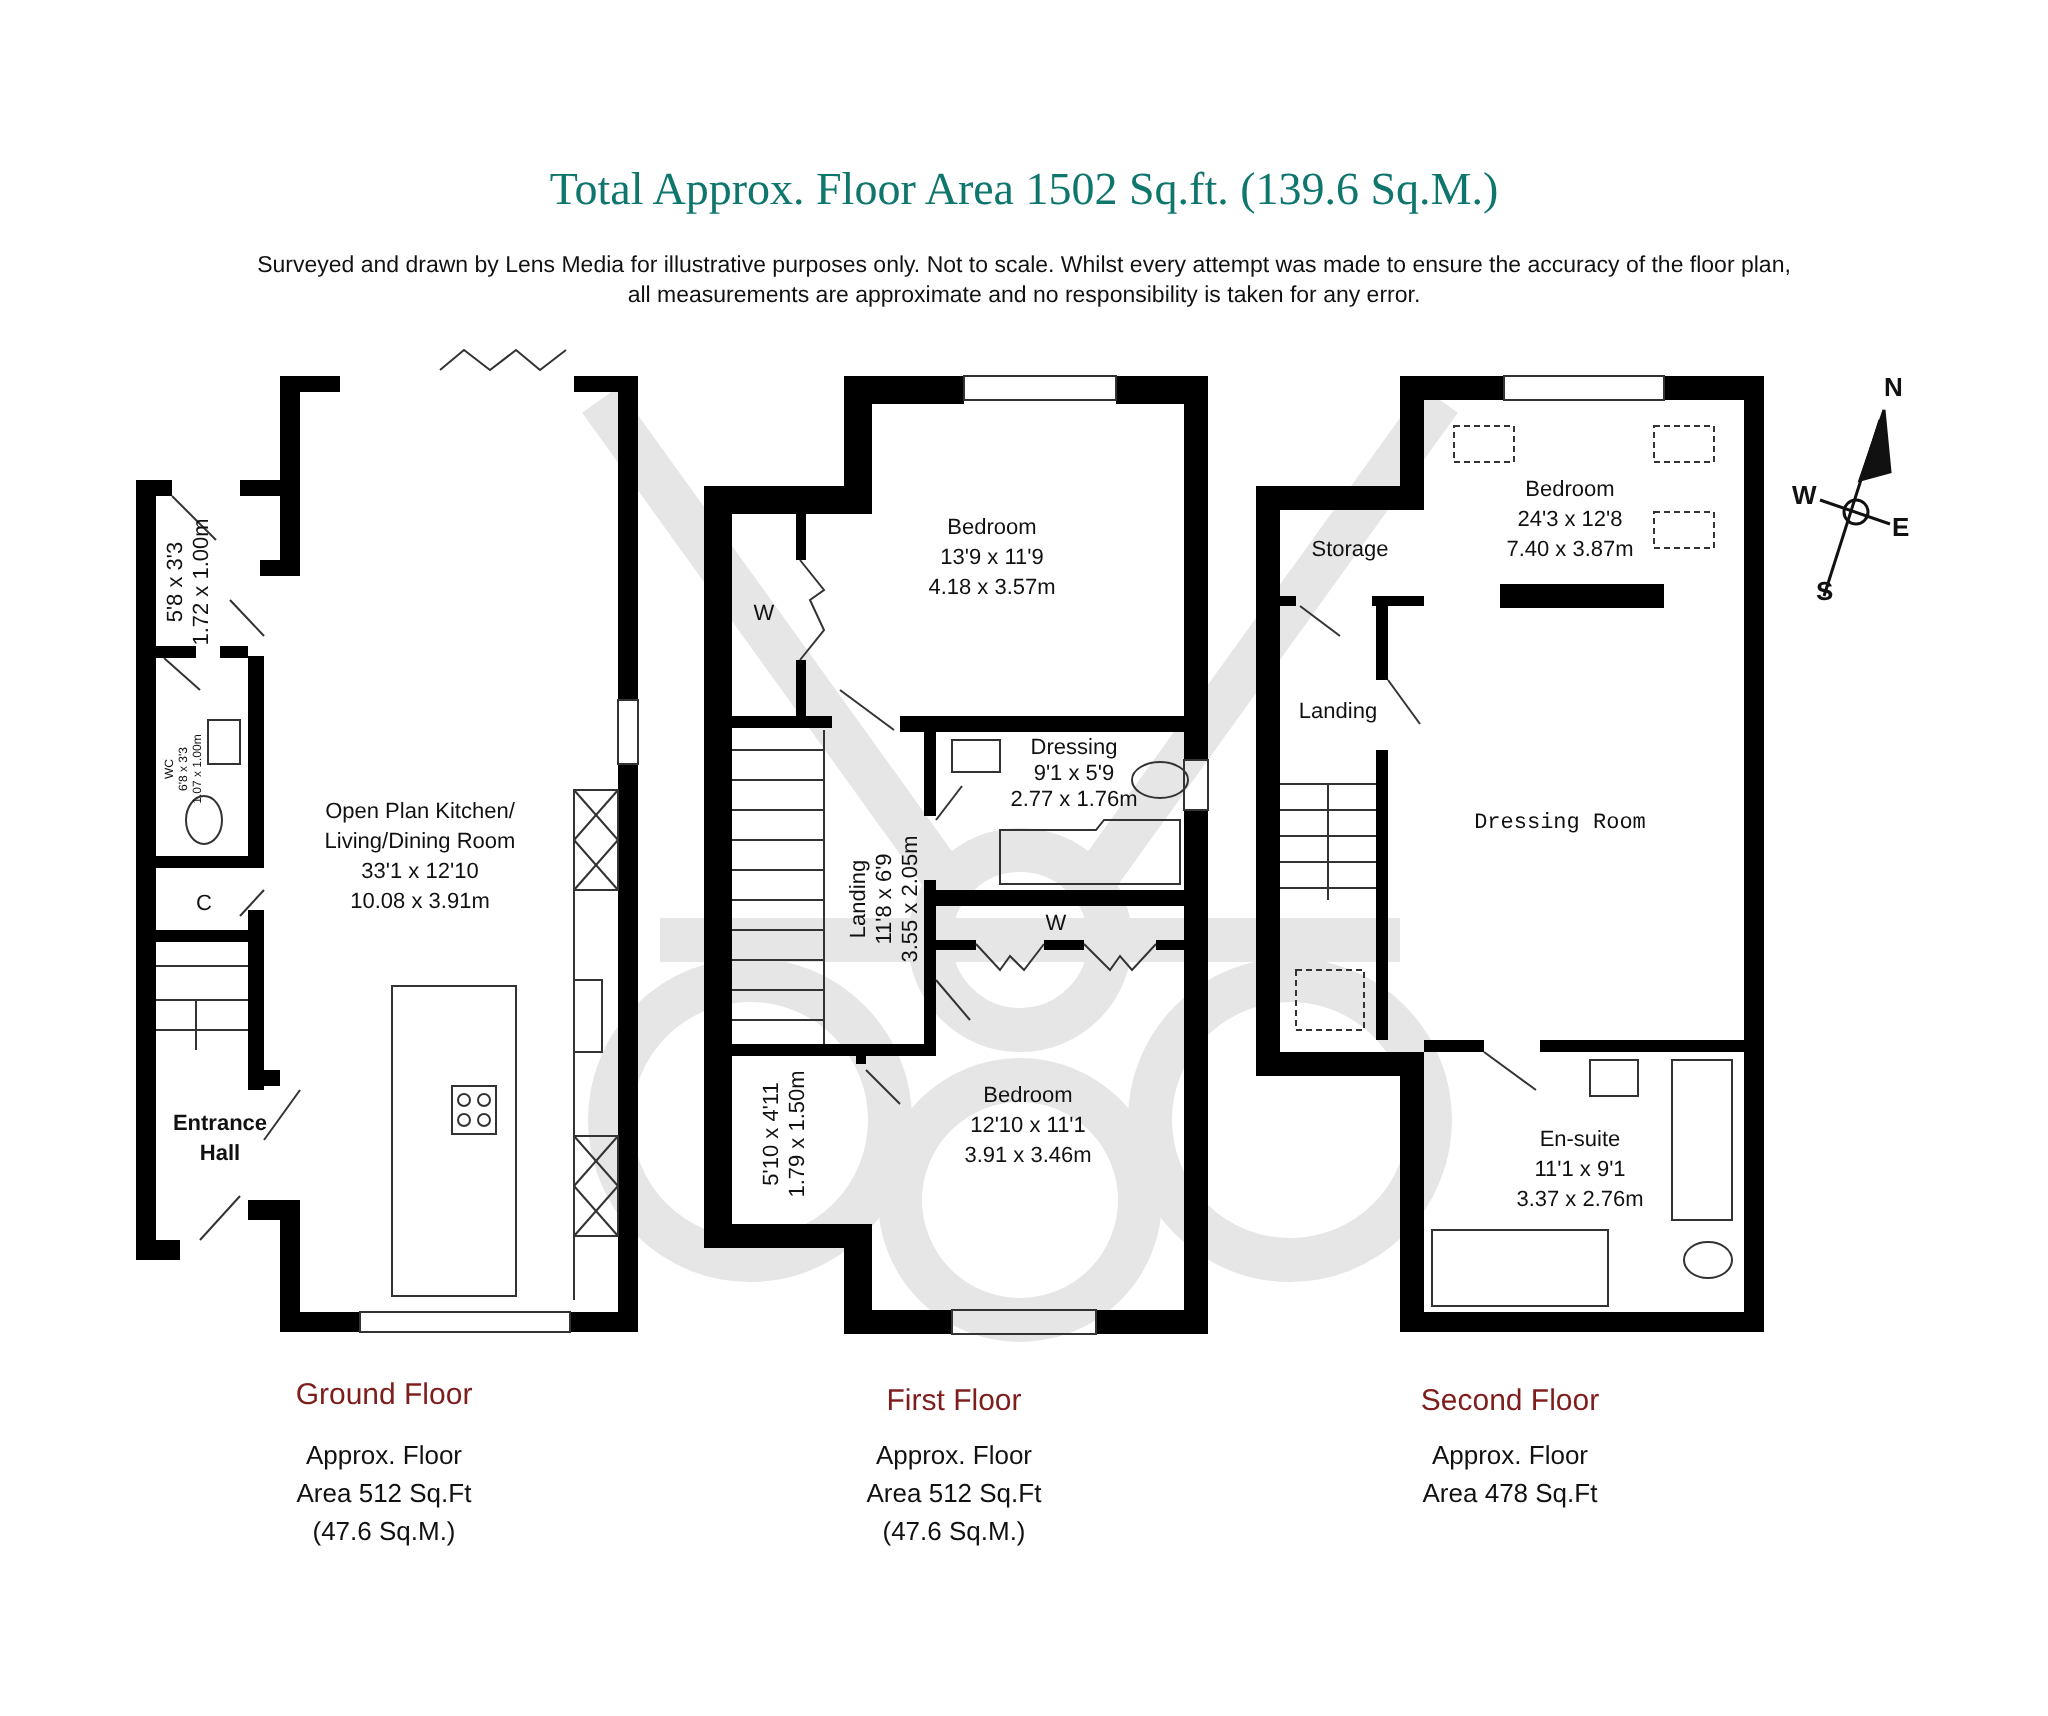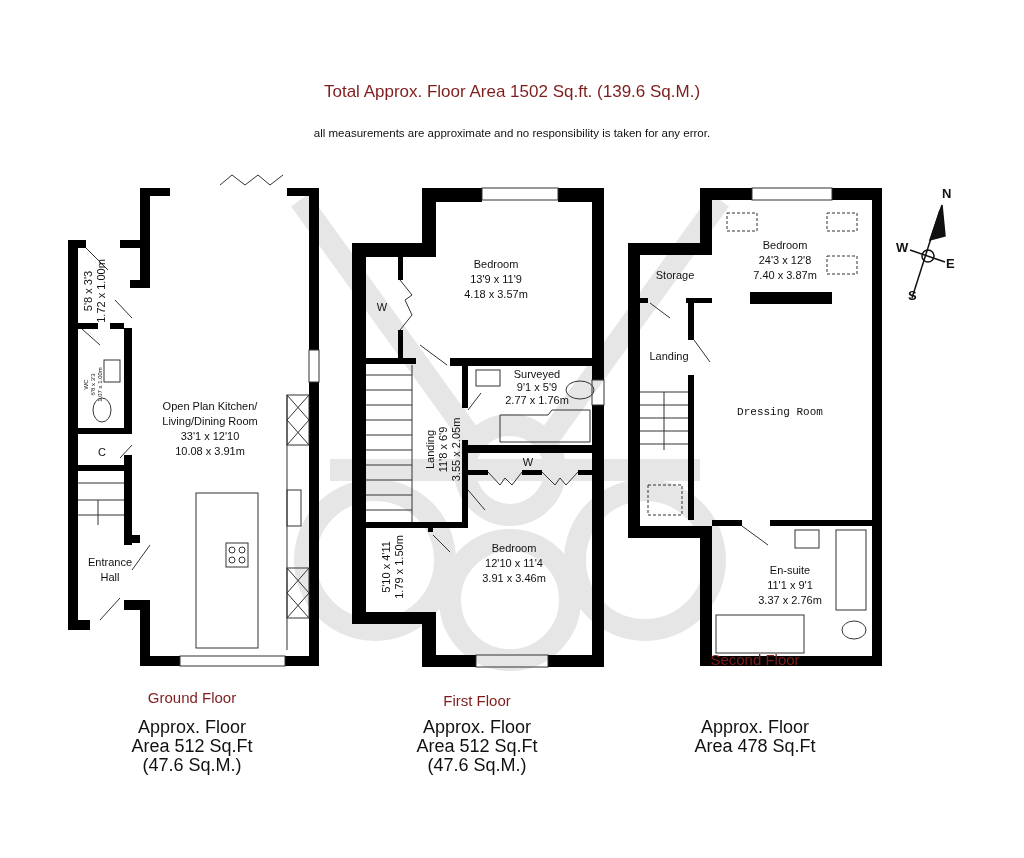--- a/index.html
+++ b/index.html
@@ -1,32 +1,33 @@
 <!DOCTYPE html>
 <html><head>
 <meta charset="utf-8">
 <style>
   html, body { margin:0; padding:0; background:#ffffff; }
   body { width:1024px; height:858px; position:relative; overflow:hidden; font-family:"Liberation Sans", sans-serif; color:#111; }
-  .title { position:absolute; top:82px; left:0; width:1024px; text-align:center; font-size:17px; color:#7f1d1d; }
+  .title { position:absolute; top:82px; left:0; width:1024px; text-align:center; font-size:23px; color:#0f766e;font-family:Liberation Serif, serif; }
   .disclaimer { position:absolute; top:126px; left:60px; width:904px; text-align:center; font-size:11.5px; line-height:15px; color:#111; }
   svg.plan { position:absolute; left:0; top:0; }
   .lbl { position:absolute; text-align:center; font-size:11px; line-height:15px; color:#111; white-space:nowrap; }
   .lbl.sm { font-size:11px; line-height:13px; }
   .lbl.xs { font-size:6px; line-height:7px; }
   .rot { transform:rotate(-90deg); transform-origin:center center; }
   .floorname { position:absolute; text-align:center; font-size:15px; color:#7f1d1d; width:200px; }
-  .floorarea { position:absolute; text-align:center; font-size:18px; line-height:19px; color:#111; width:200px; }
+  .floorarea { position:absolute; text-align:center; font-size:13px; line-height:19px; color:#111; width:200px; }
   .compass-lbl { position:absolute; font-weight:bold; font-size:13px; color:#111; }
 </style>
 </head>
 <body>
 
 <div class="title">Total Approx. Floor Area 1502 Sq.ft. (139.6 Sq.M.)</div>
 <div class="disclaimer">
+  <div>Surveyed and drawn by Lens Media for illustrative purposes only. Not to scale. Whilst every attempt was made to ensure the accuracy of the floor plan,</div>
   <div>all measurements are approximate and no responsibility is taken for any error.</div>
 </div>
 
 <svg class="plan" width="1024" height="858" viewBox="0 0 1024 858">
 
   <g fill="none" stroke="#e6e6e6" stroke-width="22" stroke-linecap="butt">
     <line x1="300" y1="200" x2="480" y2="450"></line>
     <line x1="720" y1="200" x2="540" y2="450"></line>
     <line x1="330" y1="470" x2="700" y2="470"></line>
     <circle cx="375" cy="560" r="70"></circle>
@@ -231,45 +232,45 @@
 <div class="lbl sm rot" style="left:55px;top:278px;width:80px;">
   <div>5'8 x 3'3</div>
   <div>1.72 x 1.00m</div>
 </div>
 <div class="lbl xs rot" style="left:68px;top:374px;width:50px;">
   <div>WC</div>
   <div>6'8 x 3'3</div>
   <div>1.07 x 1.00m</div>
 </div>
 <div class="lbl" style="left:88px;top:445px;width:28px;">C</div>
-<div class="lbl" style="left:78px;top:555px;width:64px;">
+<div class="lbl" style="left:78px;top:555px;width:64px;font-weight:bold;">
   <div>Entrance</div>
   <div>Hall</div>
 </div>
 
 <div class="lbl" style="left:436px;top:257px;width:120px;">
   <div>Bedroom</div>
   <div>13'9 x 11'9</div>
   <div>4.18 x 3.57m</div>
 </div>
 <div class="lbl" style="left:370px;top:300px;width:24px;">W</div>
 <div class="lbl sm" style="left:482px;top:368px;width:110px;">
-  <div>Surveyed</div>
+  <div>Dressing</div>
   <div>9'1 x 5'9</div>
   <div>2.77 x 1.76m</div>
 </div>
 <div class="lbl sm rot" style="left:388px;top:430px;width:110px;">
   <div>Landing</div>
   <div>11'8 x 6'9</div>
   <div>3.55 x 2.05m</div>
 </div>
 <div class="lbl" style="left:516px;top:455px;width:24px;">W</div>
 <div class="lbl" style="left:454px;top:541px;width:120px;">
   <div>Bedroom</div>
-  <div>12'10 x 11'4</div>
+  <div>12'10 x 11'1</div>
   <div>3.91 x 3.46m</div>
 </div>
 <div class="lbl sm rot" style="left:352px;top:554px;width:82px;">
   <div>5'10 x 4'11</div>
   <div>1.79 x 1.50m</div>
 </div>
 
 <div class="lbl" style="left:730px;top:238px;width:110px;">
   <div>Bedroom</div>
   <div>24'3 x 12'8</div>
@@ -291,17 +292,17 @@
   <div>(47.6 Sq.M.)</div>
 </div>
 
 <div class="floorname" style="left:377px;top:692px;">First Floor</div>
 <div class="floorarea" style="left:377px;top:718px;">
   <div>Approx. Floor</div>
   <div>Area 512 Sq.Ft</div>
   <div>(47.6 Sq.M.)</div>
 </div>
 
-<div class="floorname" style="left:655px;top:651px;">Second Floor</div>
+<div class="floorname" style="left:655px;top:692px;">Second Floor</div>
 <div class="floorarea" style="left:655px;top:718px;">
   <div>Approx. Floor</div>
   <div>Area 478 Sq.Ft</div>
 </div>
 
 </body></html>

